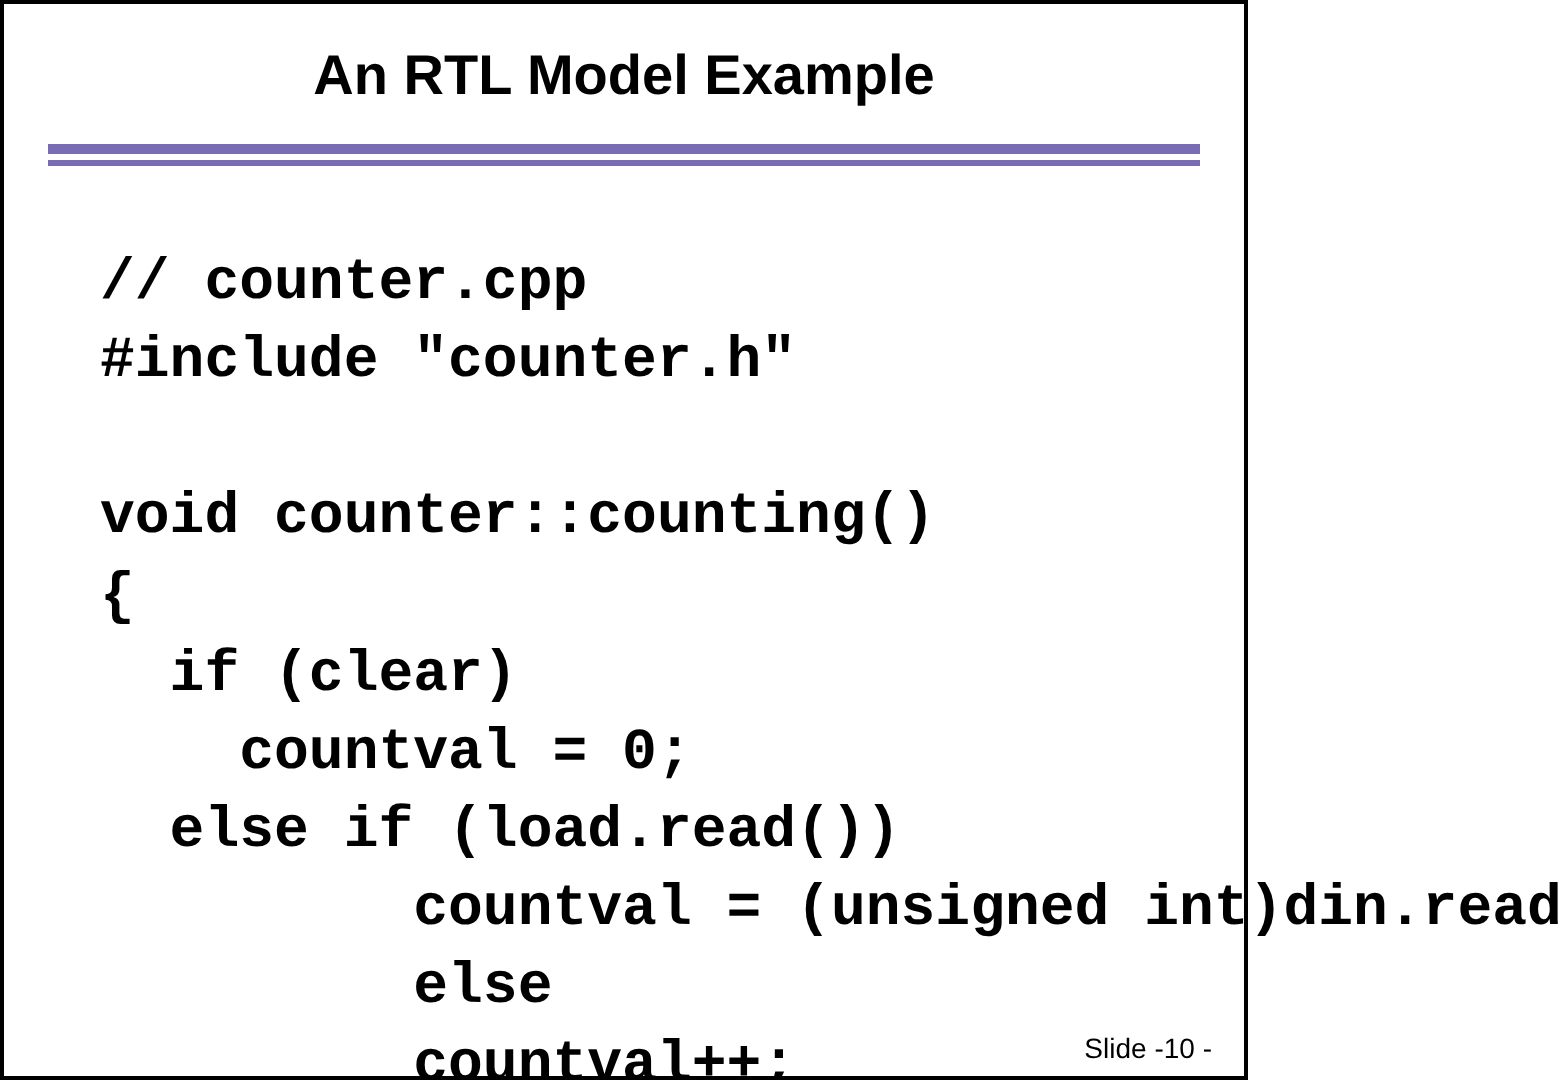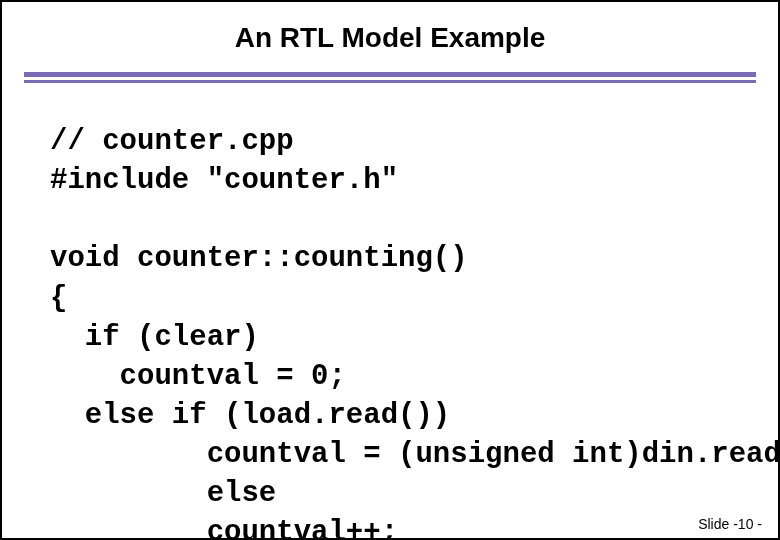--- a/index.html
+++ b/index.html
@@ -6,21 +6,21 @@
     margin: 0;
     padding: 0;
     width: 780px;
     height: 540px;
     background: #ffffff;
     font-family: Arial, Helvetica, sans-serif;
     overflow: hidden;
   }
   .slide {
     box-sizing: border-box;
-    width: 780px;
+    width: 624px;
     height: 540px;
     border: 2px solid #000;
     position: relative;
     background: #fff;
   }
   .title {
     text-align: center;
     font-size: 28px;
     font-weight: bold;
     color: #000;

